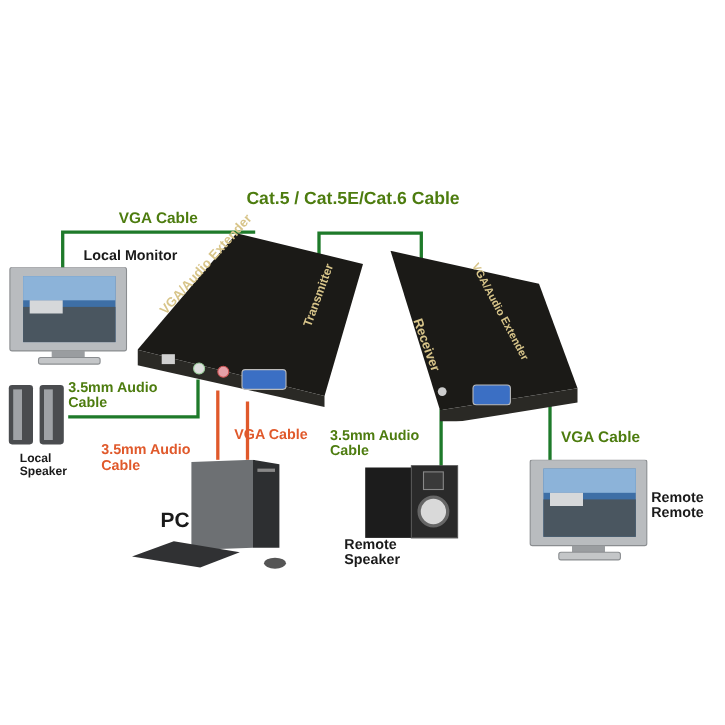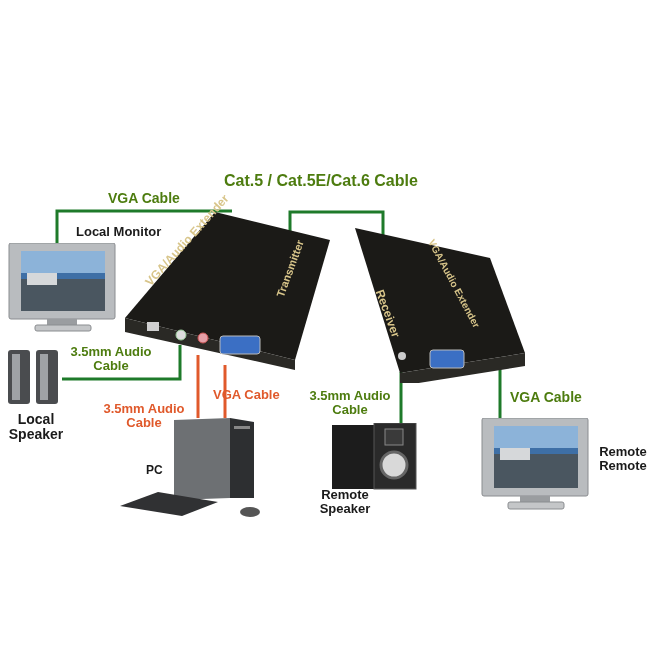--- a/index.html
+++ b/index.html
@@ -1,21 +1,21 @@
 <!DOCTYPE html>
 <html><head>
   <meta charset="utf-8">
   <style>
     html, body { margin: 0; padding: 0; background: #ffffff; }
     body { width: 659px; height: 659px; position: relative; overflow: hidden; font-family: "Liberation Sans", sans-serif; }
     .lbl { position: absolute; font-weight: bold; line-height: 1.05; white-space: nowrap; }
     .blue { color: #4d7c0f; }
     .black { color: #1a1a1a; }
     .orange { color: #e0592b; }
-    .center { text-align: center; }
+    .center { text-align: left; }
     svg.wires { position: absolute; left: 0; top: 0; }
     .device { position: absolute; }
   </style>
 </head>
 <body>
 
 <svg class="wires" width="659" height="659">
 
   <polyline points="57,258 57,211 232,211" fill="none" stroke="#1e7a2a" stroke-width="3"></polyline>
 
@@ -57,21 +57,21 @@
     <rect x="30" y="4" width="22" height="54" rx="3" fill="#4a4c4f"></rect>
     <rect x="34" y="8" width="8" height="46" fill="#9fa2a6"></rect>
   </svg>
 </div>
 
 <div class="lbl blue center" style="left:62px; top:345px; font-size:13px; width:98px;">
   <div>3.5mm Audio</div>
   <div>Cable</div>
 </div>
 
-<div class="lbl black center" style="left:6px; top:412px; font-size:14px; width:60px;">
+<div class="lbl black center" style="left:18px; top:412px; font-size:11px; width:60px;">
   <div>Local</div>
   <div>Speaker</div>
 </div>
 
 <div class="device" style="left:125px; top:210px; width:205px; height:160px;">
   <svg width="205" height="160">
     <polygon points="0,108 90,2 205,30 170,150" fill="#1b1a17"></polygon>
     <polygon points="0,108 170,150 170,160 0,122" fill="#2a2925"></polygon>
 
     <rect x="22" y="112" width="12" height="9" fill="#d0d0d0"></rect>
@@ -105,21 +105,21 @@
 <div class="device" style="left:118px; top:418px; width:160px; height:102px;">
   <svg width="160" height="102">
     <polygon points="56,2 112,0 112,80 56,82" fill="#6d7073"></polygon>
     <polygon points="112,0 136,4 136,80 112,80" fill="#2d2f31"></polygon>
     <rect x="116" y="8" width="16" height="3" fill="#888"></rect>
     <polygon points="2,88 40,74 100,84 64,98" fill="#303133"></polygon>
     <ellipse cx="132" cy="94" rx="10" ry="5" fill="#555"></ellipse>
   </svg>
 </div>
 
-<div class="lbl black" style="left:146px; top:464px; font-size:12px;">PC</div>
+<div class="lbl black" style="left:146px; top:464px; font-size:19px;">PC</div>
 
 <div class="lbl blue center" style="left:300px; top:389px; font-size:13px; width:100px;">
   <div>3.5mm Audio</div>
   <div>Cable</div>
 </div>
 
 <div class="device" style="left:330px; top:423px; width:88px; height:68px;">
   <svg width="88" height="68">
     <rect x="2" y="2" width="42" height="64" fill="#1c1c1c"></rect>
     <rect x="44" y="0" width="42" height="66" fill="#2a2a2a" stroke="#555"></rect>

